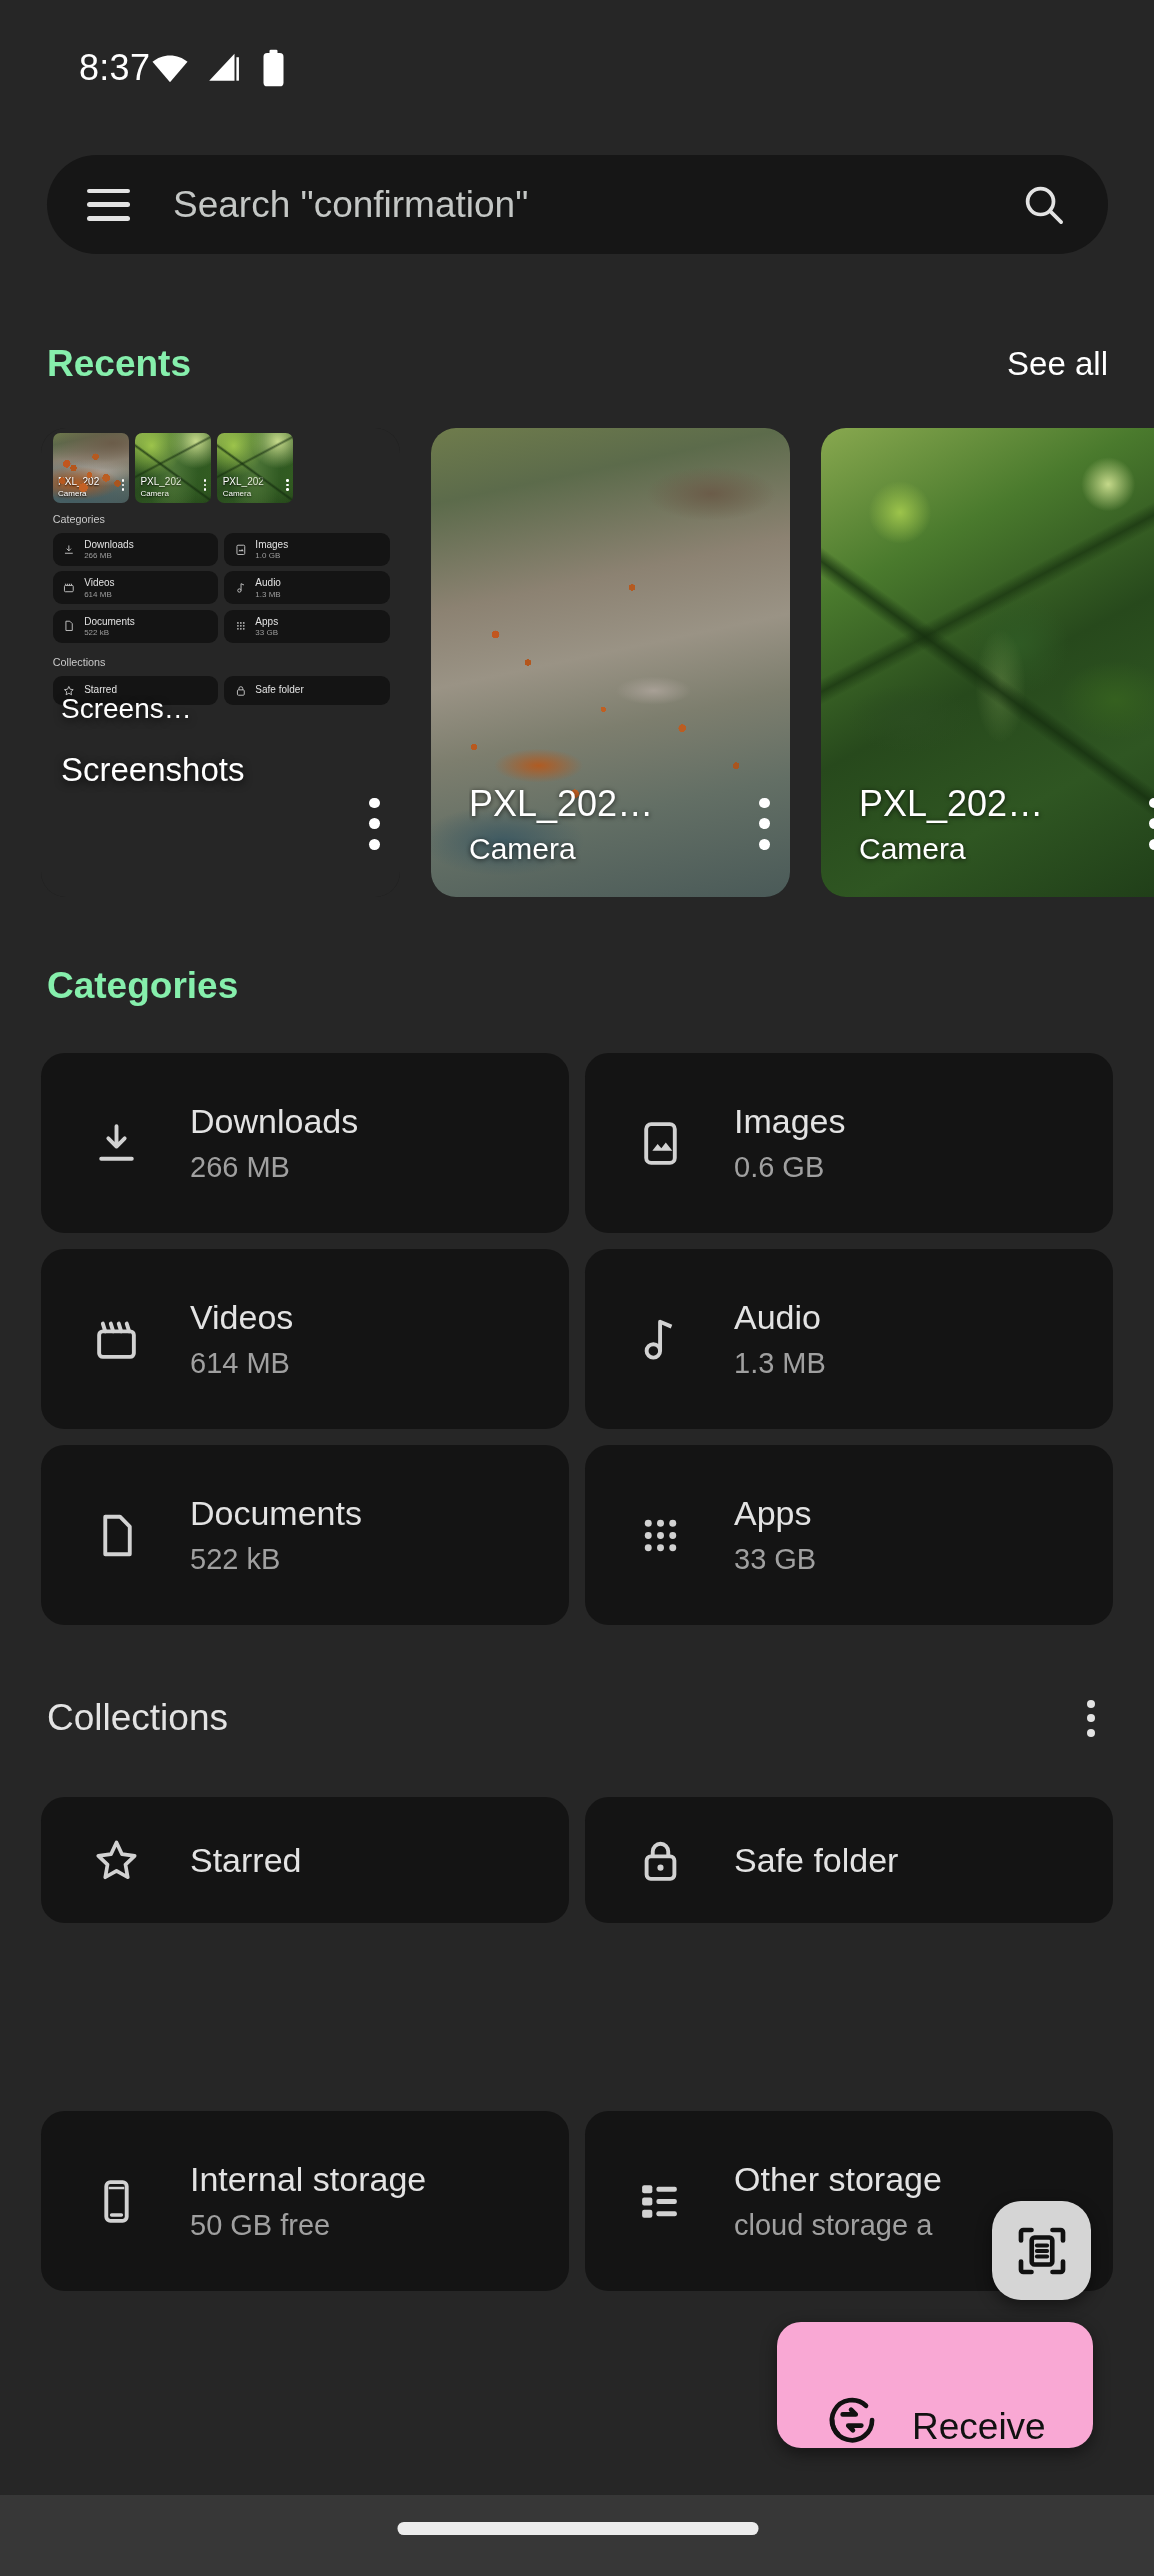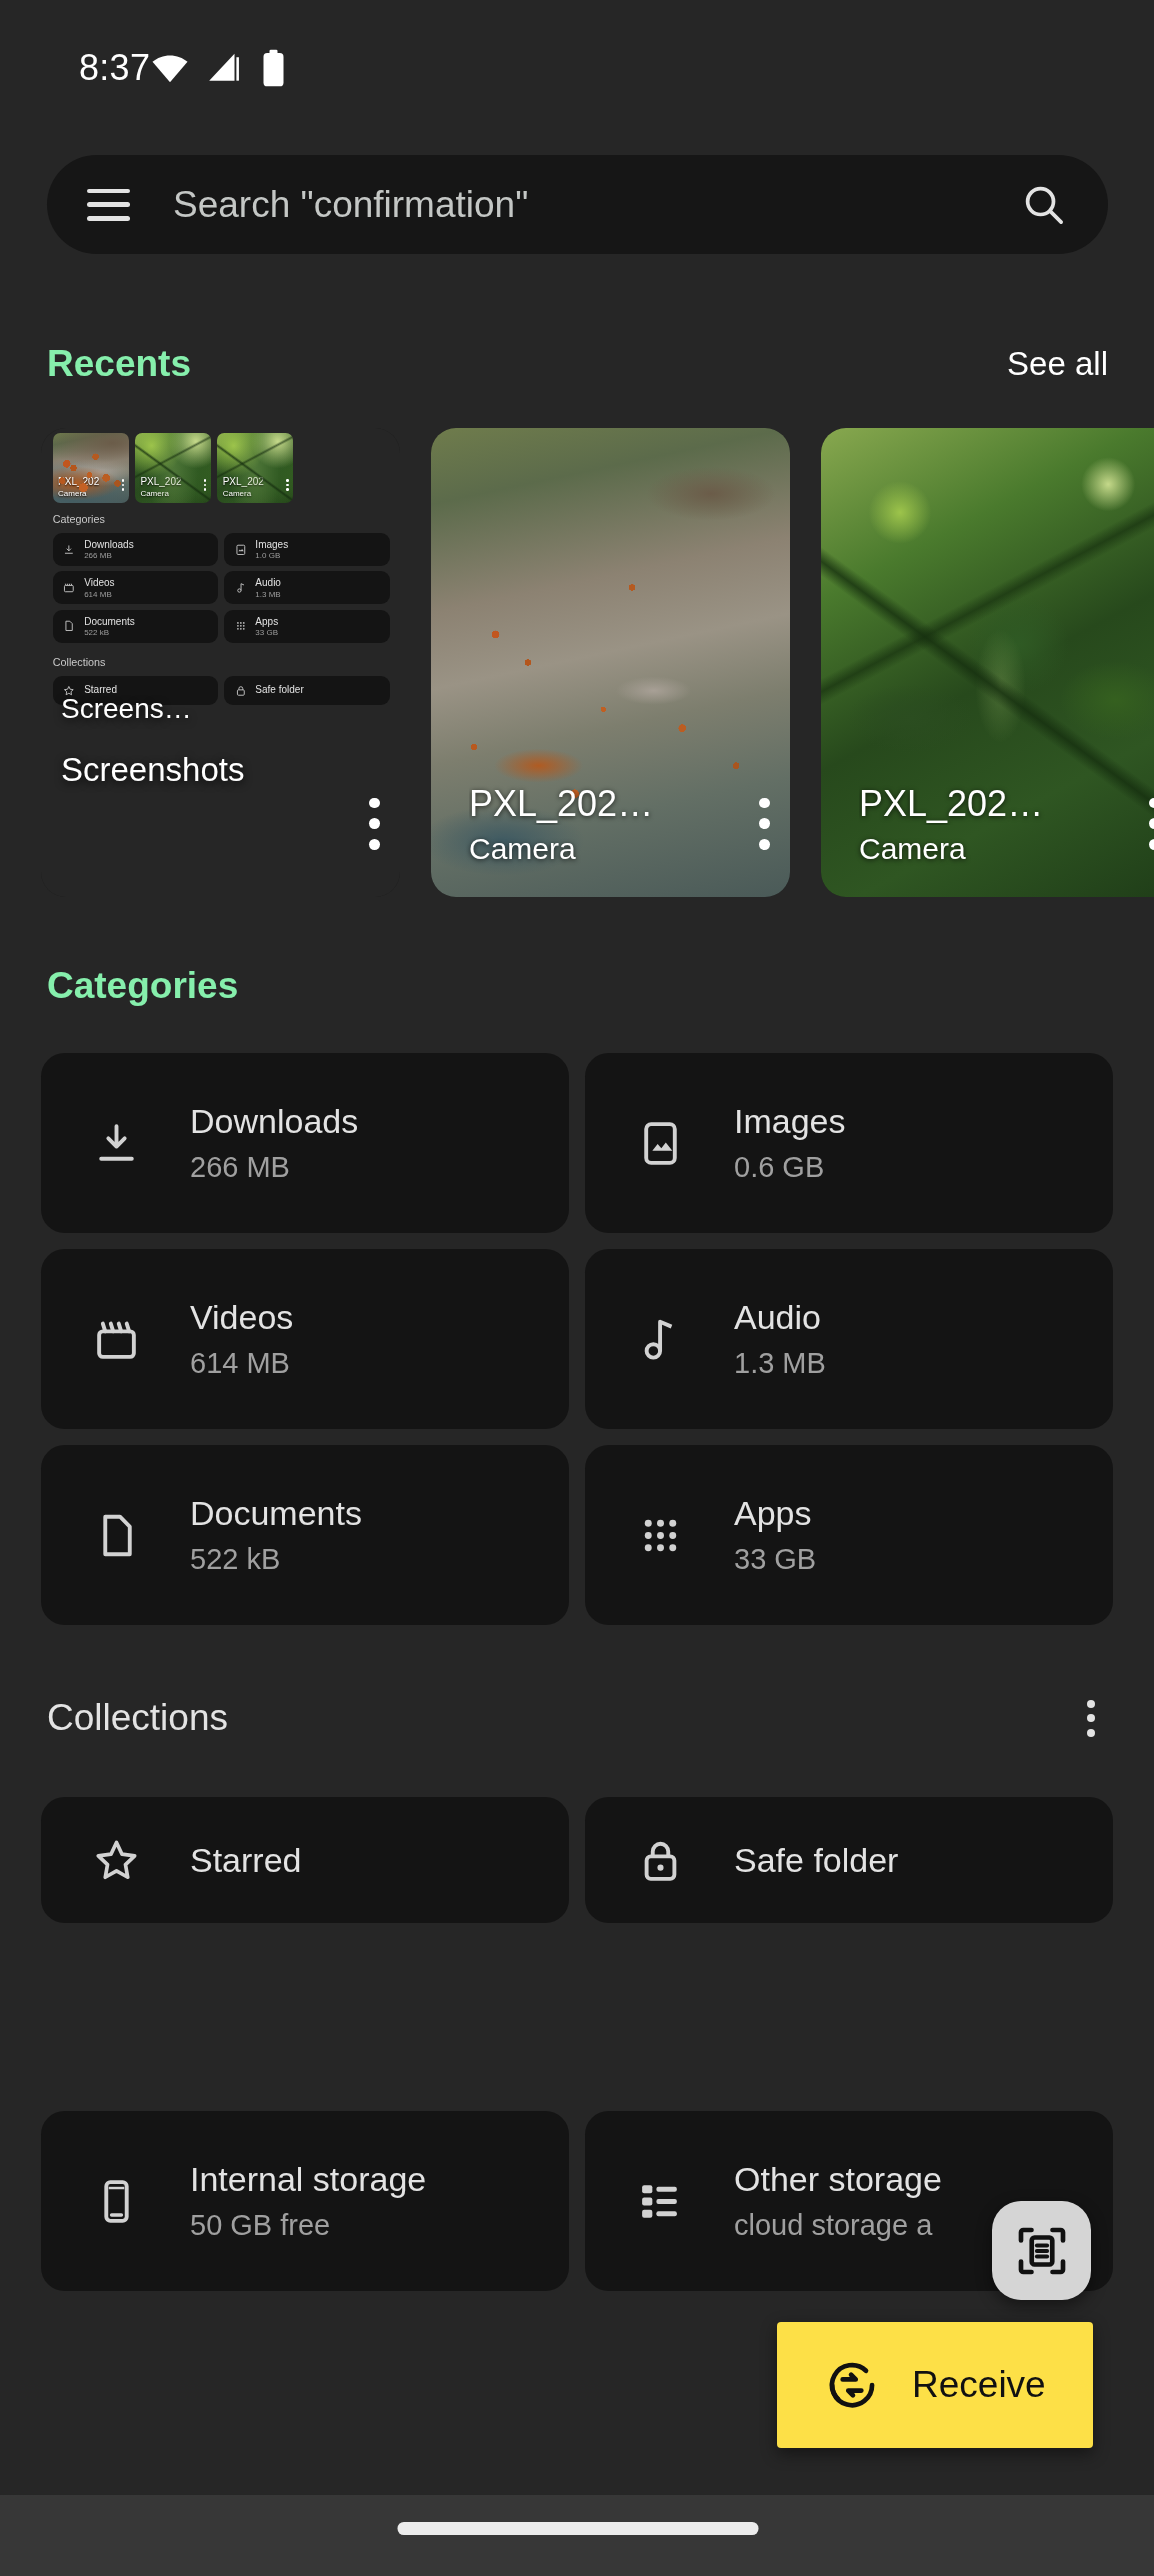--- a/index.html
+++ b/index.html
@@ -154,22 +154,22 @@
 
   
   .fab-scan {
     position: absolute; left: 992px; top: 2201px;
     width: 99px; height: 99px; border-radius: 29px;
     background: #d5d5d5; display: flex; align-items: center; justify-content: center;
     box-shadow: 0 5.4px 16px rgba(0,0,0,.45);
   }
   .fab-receive {
     position: absolute; left: 777px; top: 2322px;
-    height: 126px; border-radius: 4px; background: #fde047;
-    display: flex; align-items: center; gap: 32px; padding: 0 47px 0 47px;
+    height: 126px; border-radius: 24px; background: #f9a8d4;
+    display: flex; align-items: flex-end; gap: 32px; padding: 0 47px 0 47px;
     box-shadow: 0 5.4px 16px rgba(0,0,0,.45);
   }
   .fab-receive .fr-label { color: #111; font-size: 37px; }
 
   
   .navbar { position: absolute; left: 0; bottom: 0; width: 1155px; height: 81px; background: #373737; }
   .nav-pill { position: absolute; left: 50%; transform: translateX(-50%); top: 27px; width: 361px; height: 12.6px; border-radius: 6.3px; background: #ececec; }
 </style>
 </head>
 <body>

